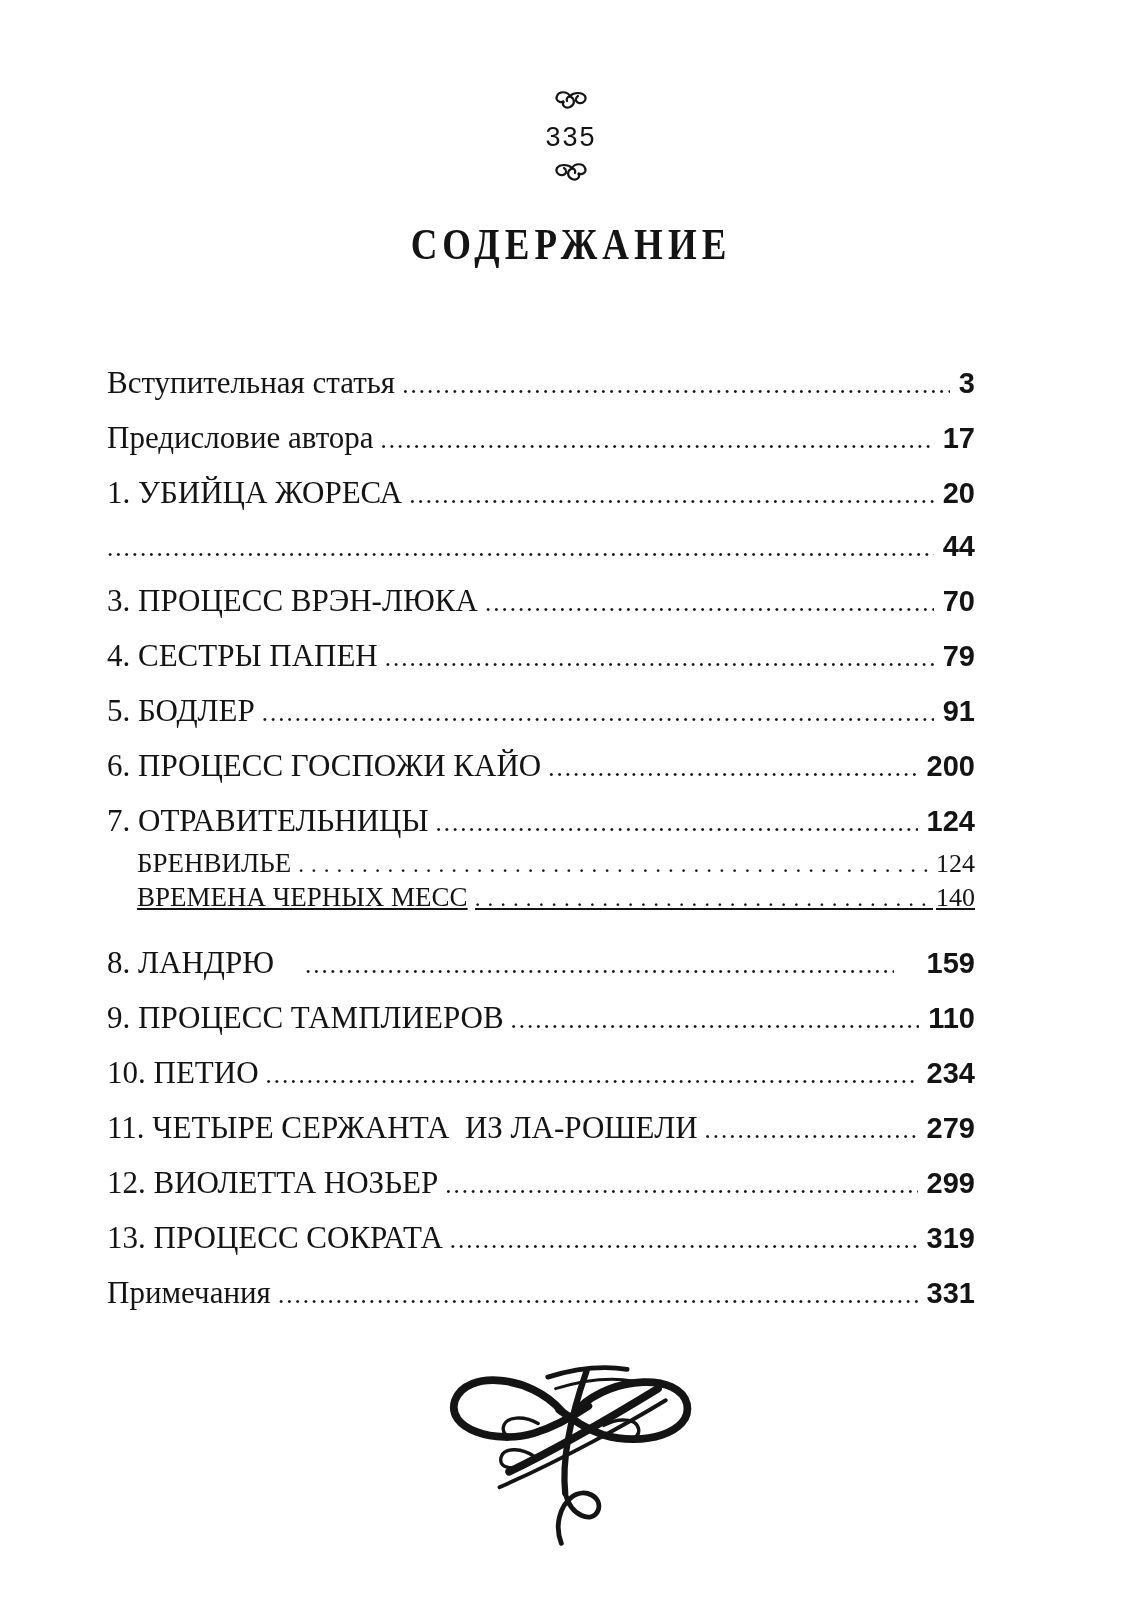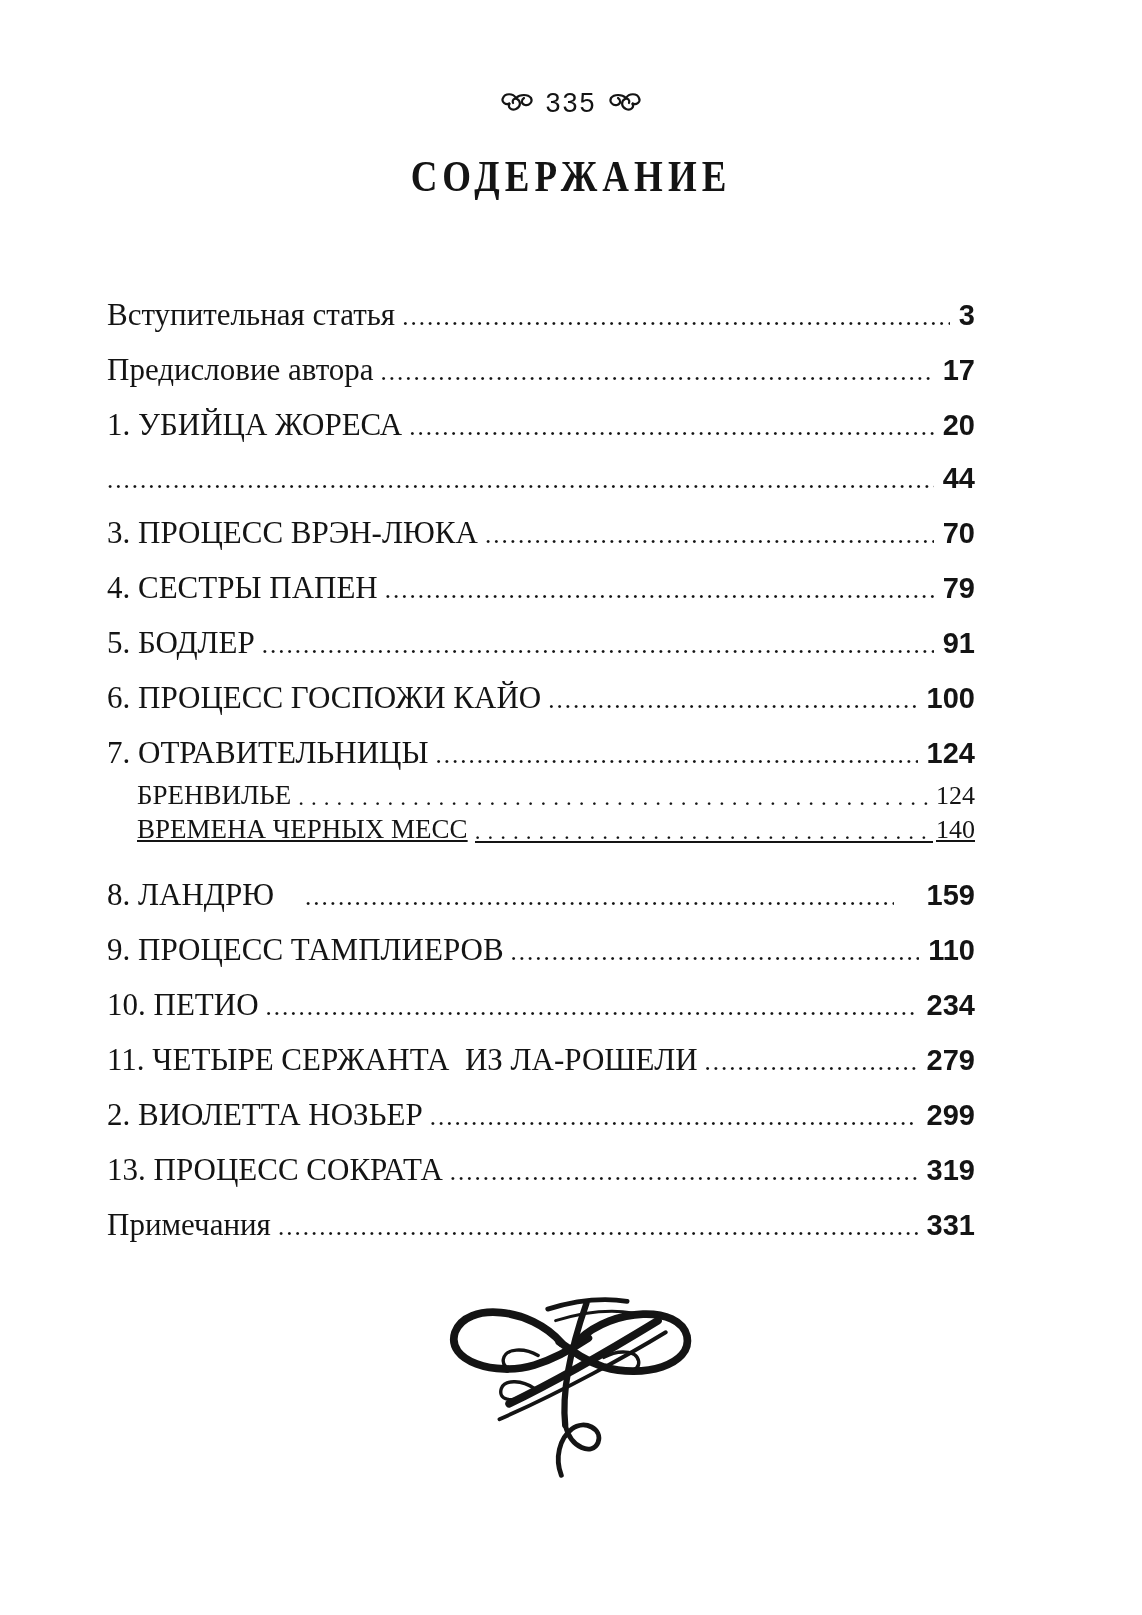--- a/index.html
+++ b/index.html
@@ -7,21 +7,21 @@
     width: 1142px; height: 1615px;
     background: #ffffff;
     color: var(--ink, #141414);
     font-family: "Liberation Serif", serif;
     overflow: hidden;
     position: relative;
   }
   .running-head {
     margin-top: 90px;
     display: flex; justify-content: center; align-items: center;
-    gap: 11px; line-height: 1;
+    gap: 11px; line-height: 1; flex-direction: column;
   }
   .rh-num {
     font-family: "Liberation Sans", sans-serif;
     font-size: 27px; letter-spacing: 2px;
   }
   .orn { display: inline-block; }
   .orn.flip { transform: scaleX(-1); }
   h1.page-title {
     margin: 38px 0 0 0;
     text-align: center;
@@ -33,21 +33,21 @@
     margin-top: 100px;
     padding: 0 167px 0 107px;
   }
   .row {
     display: flex; align-items: baseline;
     line-height: 1; font-size: 31px;
     margin-top: 24px;
   }
   .row:first-child { margin-top: 0; }
   .row.sub {
-    margin-top: 14px; padding-left: 30px; font-size: 27px; align-items: flex-end;
+    margin-top: 14px; padding-left: 30px; font-size: 27px;
   }
   .row.sub + .row.sub { margin-top: 7px; text-decoration: underline; }
   .row.sub + .row.caps { margin-top: 36px; gap: 24px; }
   .t { white-space: pre; padding-right: 7px; }
   .leader {
     flex: 1 1 auto; overflow: hidden; white-space: nowrap;
     font-size: 25px; letter-spacing: 2px;
   }
   .row.sub .leader { font-size: 23px; letter-spacing: 7px; }
   .p {
@@ -117,21 +117,21 @@
       <span class="p">79</span>
     </div>
     <div class="row caps">
       <span class="t">5. БОДЛЕР</span>
       <span class="leader">..........................................................................................................................................................................</span>
       <span class="p">91</span>
     </div>
     <div class="row caps">
       <span class="t">6. ПРОЦЕСС ГОСПОЖИ КАЙО</span>
       <span class="leader">..........................................................................................................................................................................</span>
-      <span class="p">100</span>
+      <span class="p">200</span>
     </div>
     <div class="row caps">
       <span class="t">7. ОТРАВИТЕЛЬНИЦЫ</span>
       <span class="leader">..........................................................................................................................................................................</span>
       <span class="p">124</span>
     </div>
     <div class="row sub">
       <span class="t">БРЕНВИЛЬЕ</span>
       <span class="leader">..........................................................................................................................................................................</span>
       <span class="p">124</span>
@@ -155,21 +155,21 @@
       <span class="t">10. ПЕТИО</span>
       <span class="leader">..........................................................................................................................................................................</span>
       <span class="p">234</span>
     </div>
     <div class="row caps">
       <span class="t">11. ЧЕТЫРЕ СЕРЖАНТА  ИЗ ЛА-РОШЕЛИ</span>
       <span class="leader">..........................................................................................................................................................................</span>
       <span class="p">279</span>
     </div>
     <div class="row caps">
-      <span class="t">2. ВИОЛЕТТА НОЗЬЕР</span>
+      <span class="t">12. ВИОЛЕТТА НОЗЬЕР</span>
       <span class="leader">..........................................................................................................................................................................</span>
       <span class="p">299</span>
     </div>
     <div class="row caps">
       <span class="t">13. ПРОЦЕСС СОКРАТА</span>
       <span class="leader">..........................................................................................................................................................................</span>
       <span class="p">319</span>
     </div>
     <div class="row plain">
       <span class="t">Примечания</span>

